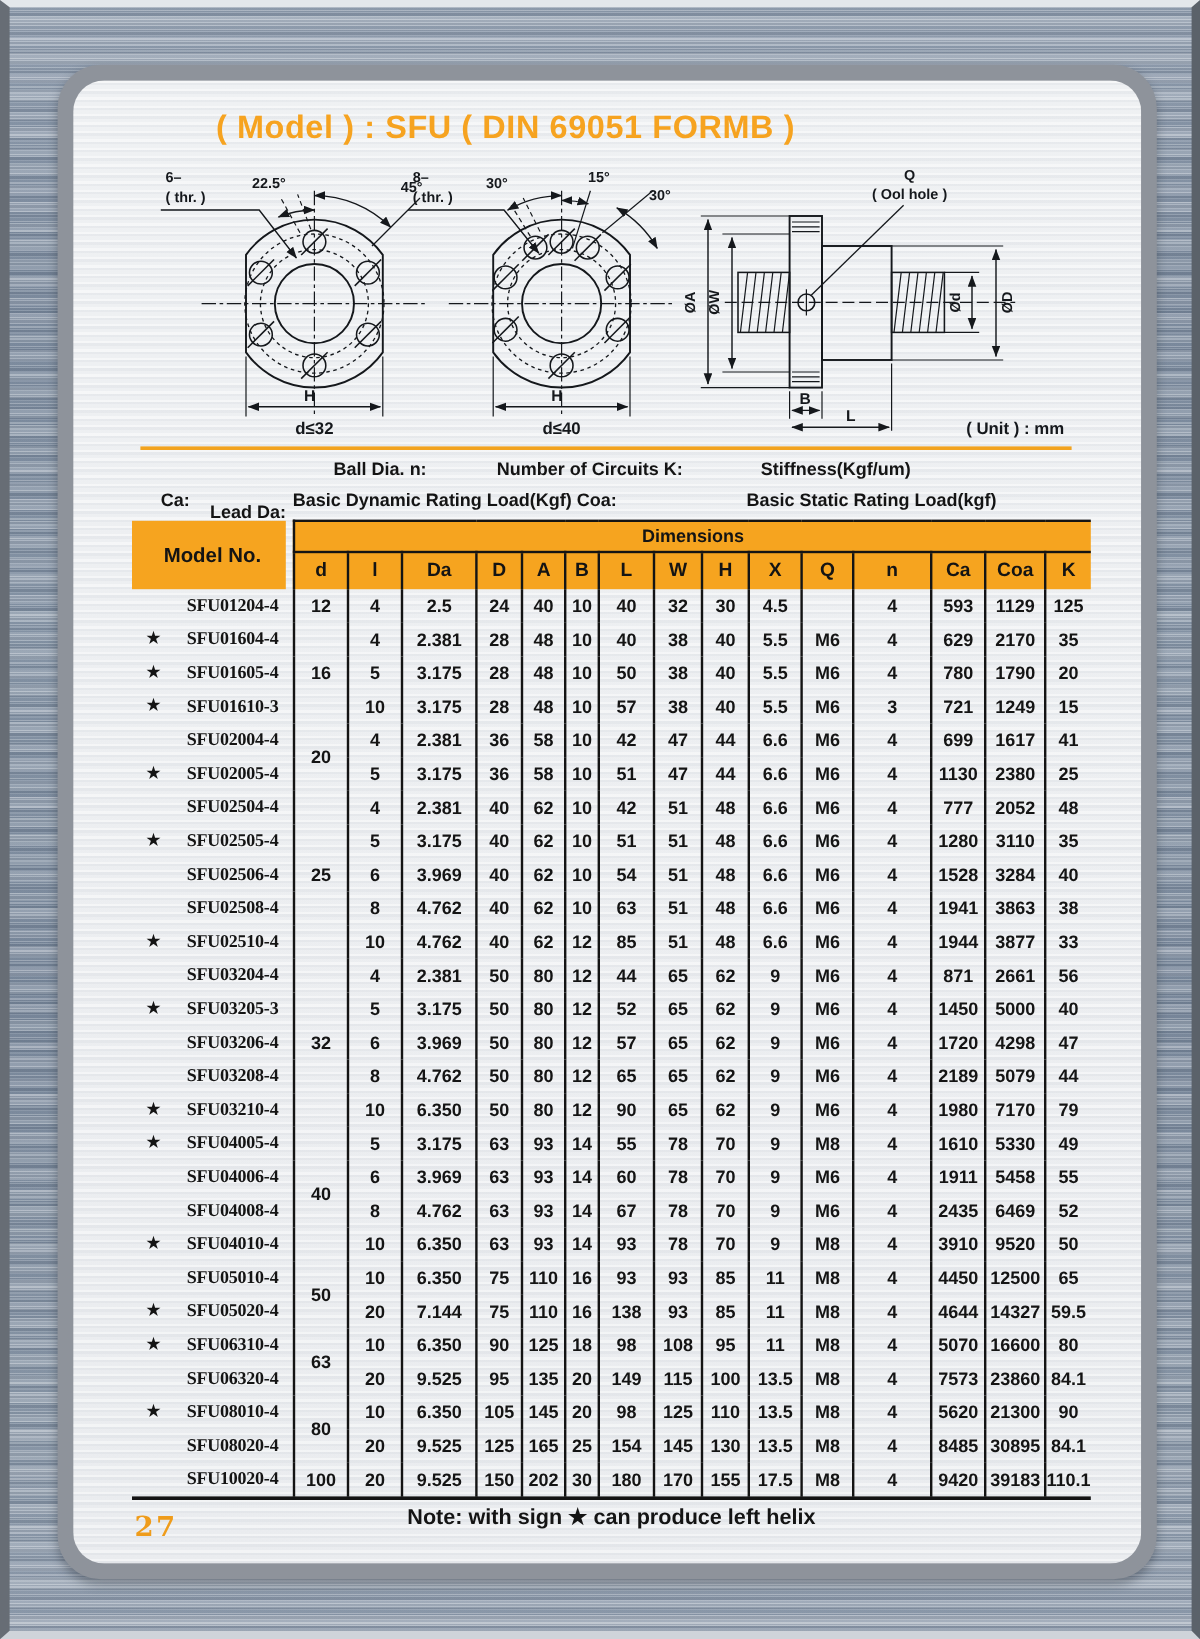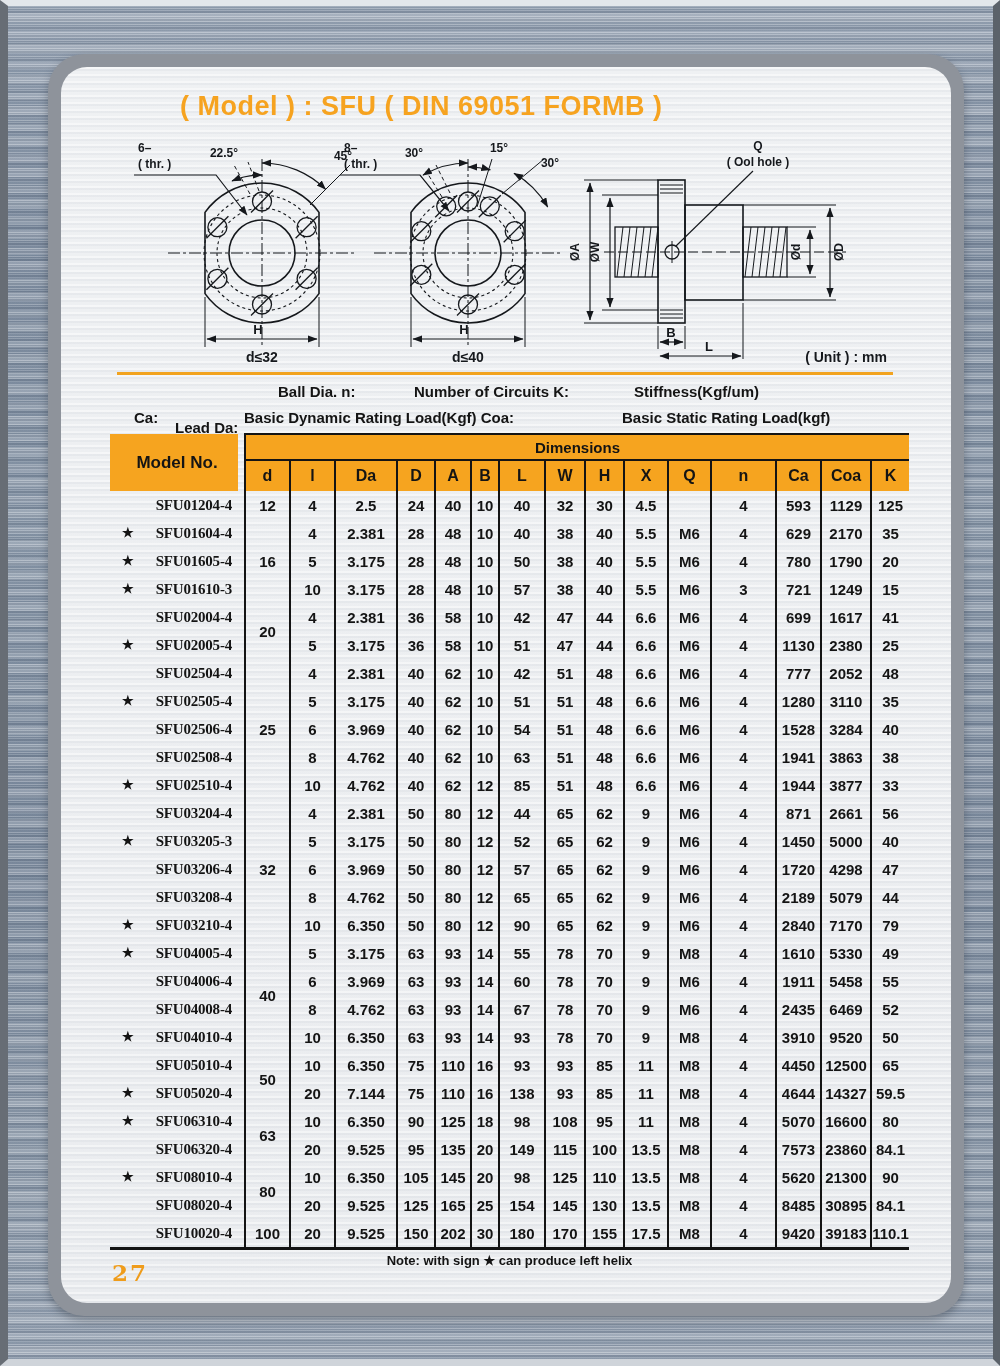--- a/index.html
+++ b/index.html
@@ -36,21 +36,21 @@
   .spec thead th{background:#f6a41f;}
   .spec .model-h{font-size:17px;height:56px;background:linear-gradient(90deg,#f6a41f 0 128px,rgba(0,0,0,0) 128px);}
   .spec .dim-h{font-size:15px;height:24px;border-top:2px solid #141414;border-left:2px solid #141414;border-bottom:2px solid #141414;}
   .spec .col-h{font-size:16px;height:30px;border-left:2px solid #141414;}
   .spec tbody td{font-size:15px;height:28px;}
   .spec tbody td.d-cell{border-left:2px solid #141414;font-size:15px;}
   .spec tbody td.v-cell{border-left:2px solid #141414;}
   .spec .model-cell{text-align:center;}
   .spec .model-cell .star{display:inline-block;width:18px;font-size:13px;text-align:left;vertical-align:1px;}
   .spec .model-cell .mtext{display:inline-block;width:92px;text-align:right;letter-spacing:-0.2px;font-family:Liberation Serif, serif;}
-  .note{position:absolute;left:49px;top:1186px;width:799px;text-align:center;font-size:13px;}
+  .note{position:absolute;left:49px;top:1186px;width:799px;text-align:center;font-size:18px;}
   .pagenum{position:absolute;left:51px;top:1192px;font-family:"DejaVu Serif", serif;font-size:23px;color:#ef9c1b;letter-spacing:2px;}
 </style>
 </head>
 <body>
 
 <div class="frame"></div>
 
 <div class="card-rim">
   <div class="card">
 
@@ -497,21 +497,21 @@
             <td class="v-cell">6.350</td>
             <td class="v-cell">50</td>
             <td class="v-cell">80</td>
             <td class="v-cell">12</td>
             <td class="v-cell">90</td>
             <td class="v-cell">65</td>
             <td class="v-cell">62</td>
             <td class="v-cell">9</td>
             <td class="v-cell">M6</td>
             <td class="v-cell">4</td>
-            <td class="v-cell">2840</td>
+            <td class="v-cell">1980</td>
             <td class="v-cell">7170</td>
             <td class="v-cell">79</td>
           </tr>
           <tr>
             <td class="model-cell"><span class="star">★</span><span class="mtext">SFU04005-4</span></td>
             <td class="d-cell" rowspan="4">40</td>
             <td class="v-cell">5</td>
             <td class="v-cell">3.175</td>
             <td class="v-cell">63</td>
             <td class="v-cell">93</td>

